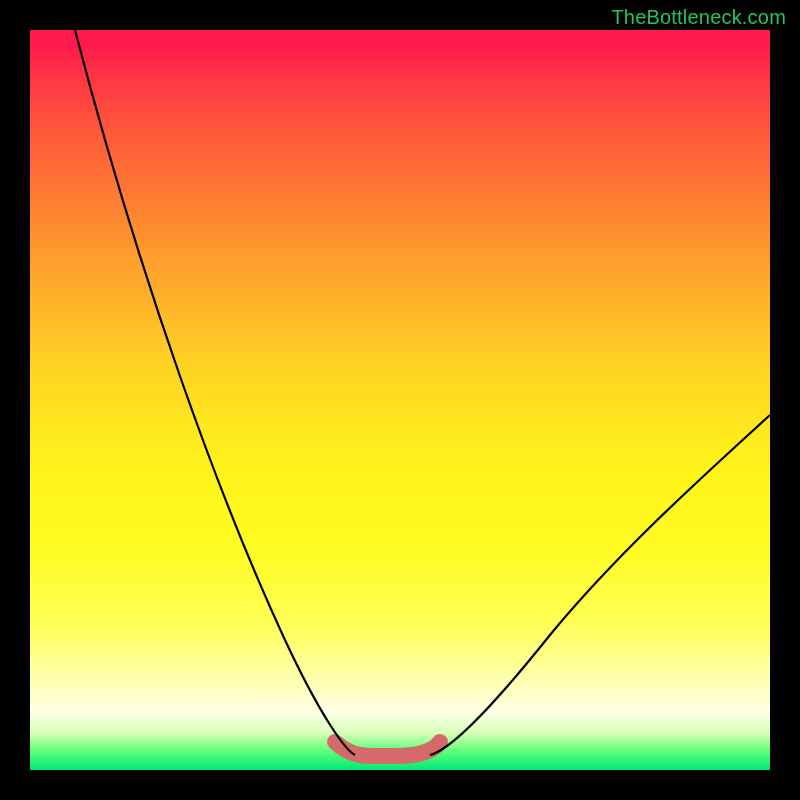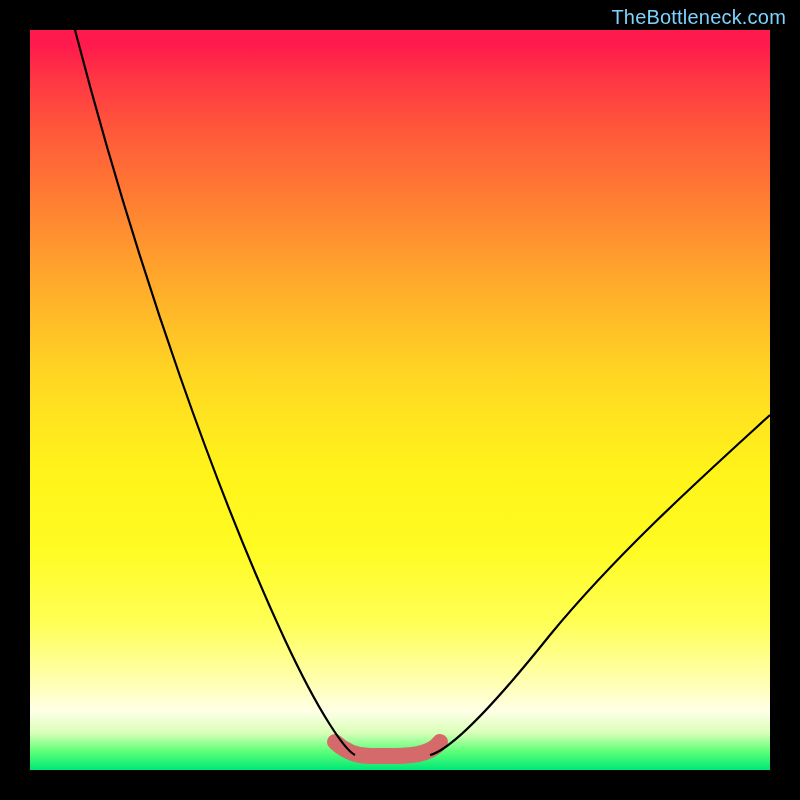--- a/index.html
+++ b/index.html
@@ -33,21 +33,21 @@
       #ffffe6 92%,
       #d8ffb8 95%,
       #5cff78 97.5%,
       #00e876 100%
     );
   }
   .watermark {
     position: absolute;
     top: 6px;
     right: 14px;
-    color: #7dd3fc;
+    color: #22c55e;
     font-size: 20px;
     letter-spacing: 0.2px;
     font-weight: 500;
     user-select: none;
   }
   svg.curves {
     position: absolute;
     left: 0;
     top: 0;
     width: 740px;

